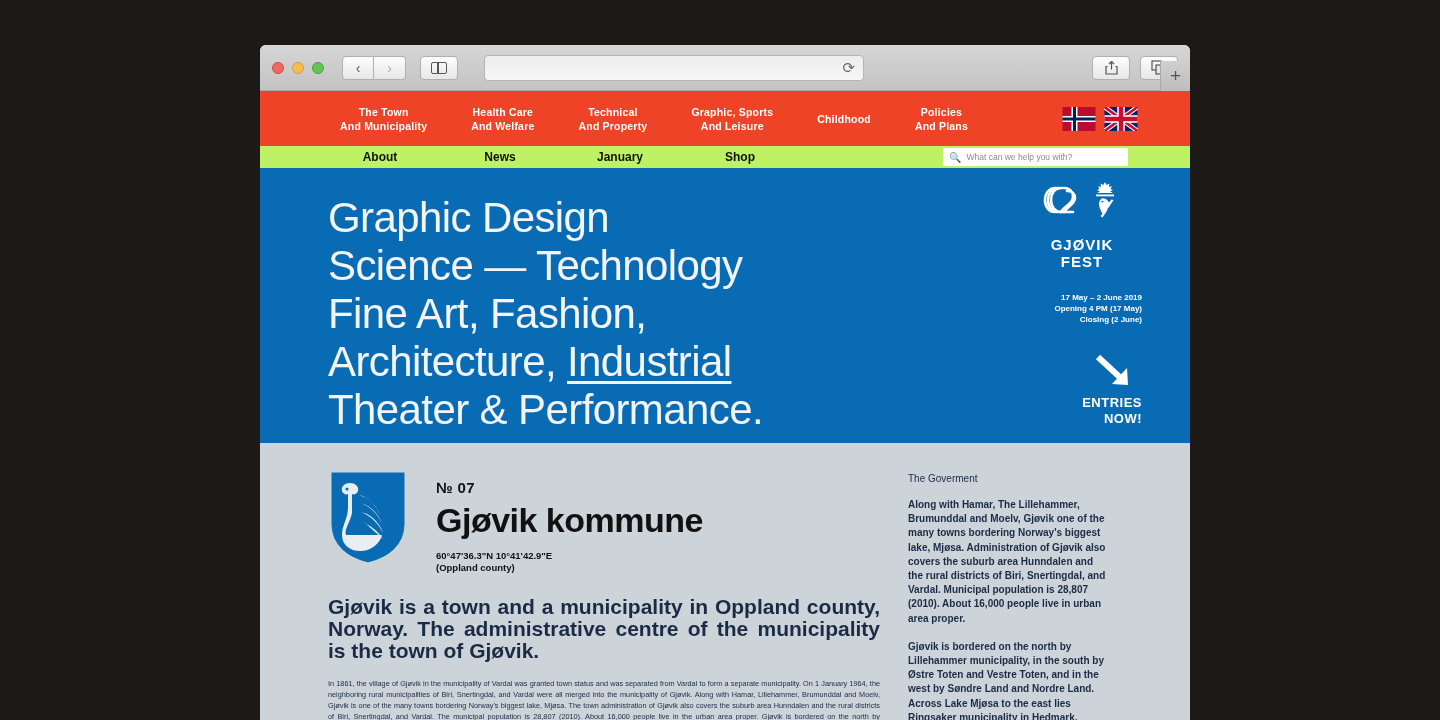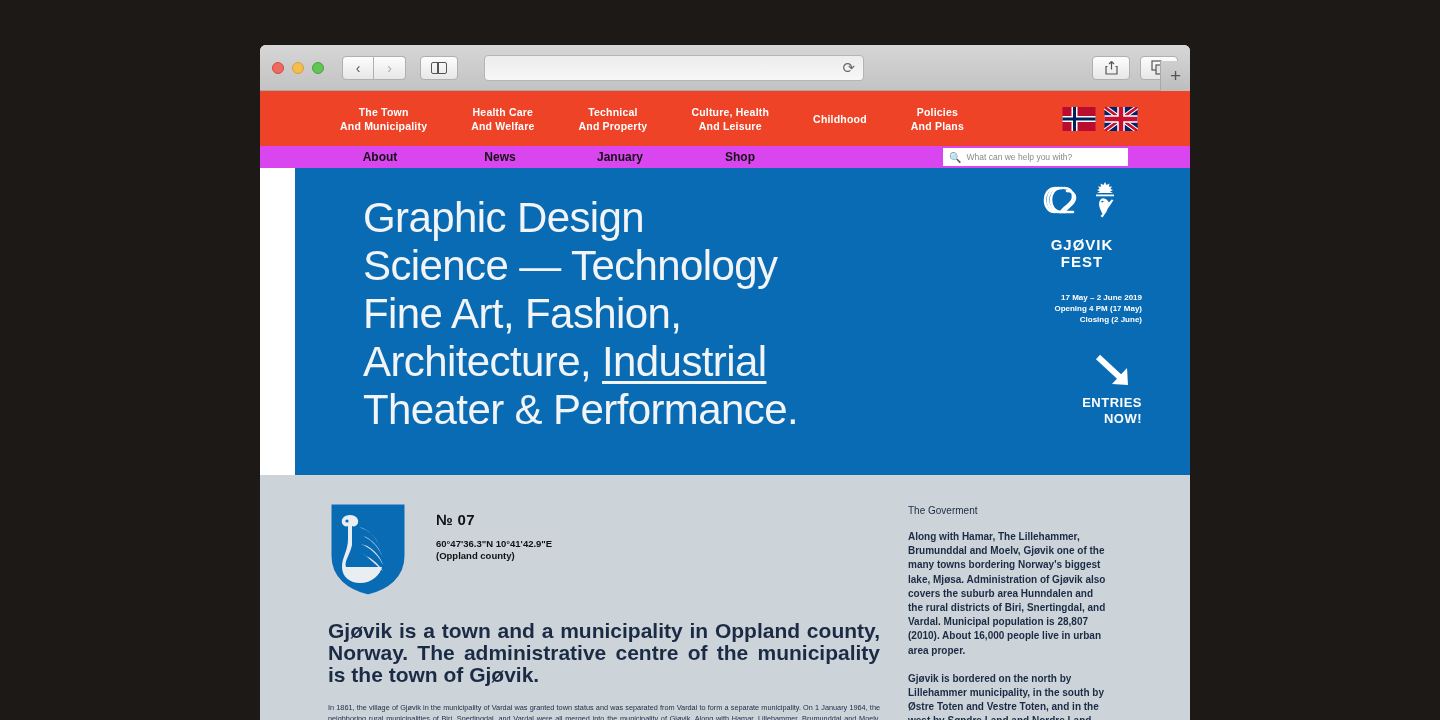--- a/index.html
+++ b/index.html
@@ -66,39 +66,39 @@
   .topnav-items{ display:flex; align-items:center; gap:0; padding-left:58px;}
   .nav-item{
     color:#fff; font-size:10.5px; line-height:14px;
     text-align:center; font-weight:600; letter-spacing:.2px;
     padding:0 22px; white-space:nowrap;
   }
   .flags{ position:absolute; right:52px; display:flex; gap:8px; align-items:center;}
   .flag{ width:34px;height:24px; display:block;}
   
   .subnav{
-    background:#d946ef; height:22px;
+    background:#bef264; height:22px;
     display:flex; align-items:center; position:relative;
   }
   .subnav-items{ display:flex; align-items:center; padding-left:60px;}
   .sub-item{
     color:#111; font-size:12px; font-weight:600;
     width:120px; text-align:center; white-space:nowrap;
   }
   .searchbox{
     position:absolute; right:62px; top:2px;
     width:185px; height:18px; background:#fff;
     display:flex; align-items:center; padding:0 6px; gap:5px;
   }
   .searchbox .sq{ font-size:10px;color:#333;}
   .searchbox .stxt{ font-size:8.5px; color:#8a8a8a; }
   
   .hero{
-    background:#0a6bb5; height:307px;
-    position:relative; padding:26px 0 0 68px;margin-left:35px;
+    background:#0a6bb5; height:275px;
+    position:relative; padding:26px 0 0 68px;
   }
   .hero h1{
     color:#f2f4f5; font-size:42px; line-height:48px;
     font-weight:400; letter-spacing:-0.6px;
   }
   .hero h1 .ul{ text-decoration:underline; text-underline-offset:5px; text-decoration-thickness:2.5px;text-align:center;}
   .hero-side{
     position:absolute; right:48px; top:12px;
     width:120px; text-align:center; color:#fff;
   }
@@ -203,21 +203,21 @@
       </div>
       <div class="nav-item">
         <div>Health Care</div>
         <div>And Welfare</div>
       </div>
       <div class="nav-item">
         <div>Technical</div>
         <div>And Property</div>
       </div>
       <div class="nav-item">
-        <div>Culture, Health</div>
+        <div>Graphic, Sports</div>
         <div>And Leisure</div>
       </div>
       <div class="nav-item">
         <div>Childhood</div>
       </div>
       <div class="nav-item">
         <div>Policies</div>
         <div>And Plans</div>
       </div>
     </div>
@@ -316,20 +316,21 @@
             <path d="M22 14 C16 14 13 18 14 22 C15 25 18 26 20 25 L20 38 C20 50 14 56 14 66 C14 76 22 82 32 82 C44 82 52 74 54 66 L18 66 C16 60 22 54 24 44 L24 25 C26 26 29 25 30 22 C31 18 28 14 22 14 Z"></path>
             <circle cx="19" cy="20" r="1.6" fill="#0a6bb5"></circle>
             <path d="M31 26 C40 28 48 36 52 46 C50 40 45 33 38 29 Z"></path>
             <path d="M32 34 C42 37 50 45 54 55 C52 48 46 40 38 36 Z"></path>
             <path d="M33 43 C43 47 51 55 55 64 C53 57 47 49 39 45 Z"></path>
             <path d="M32 52 C42 56 50 62 55 70 L37 54 Z"></path>
           </g>
         </svg>
         <div class="title-block">
           <div class="issue">№ 07</div>
+          <div class="kommune">Gjøvik kommune</div>
           <div class="coords">
             <div>60°47'36.3"N 10°41'42.9"E</div>
             <div>(Oppland county)</div>
           </div>
         </div>
       </div>
       <p class="lede">Gjøvik is a town and a municipality in Oppland county, Norway. The administrative centre of the municipality is the town of Gjøvik.</p>
       <p class="body-copy">In 1861, the village of Gjøvik in the municipality of Vardal was granted town status and was separated from Vardal to form a separate municipality. On 1 January 1964, the neighboring rural municipalities of Biri, Snertingdal, and Vardal were all merged into the municipality of Gjøvik. Along with Hamar, Lillehammer, Brumunddal and Moelv, Gjøvik is one of the many towns bordering Norway's biggest lake, Mjøsa. The town administration of Gjøvik also covers the suburb area Hunndalen and the rural districts of Biri, Snertingdal, and Vardal. The municipal population is 28,807 (2010). About 16,000 people live in the urban area proper. Gjøvik is bordered on the north by Lillehammer municipality, in the south by Østre Toten and Vestre Toten, and in the west by Søndre Land and Nordre Land. Across Lake Mjøsa to the east lies Ringsaker municipality in</p>
     </div>
 

